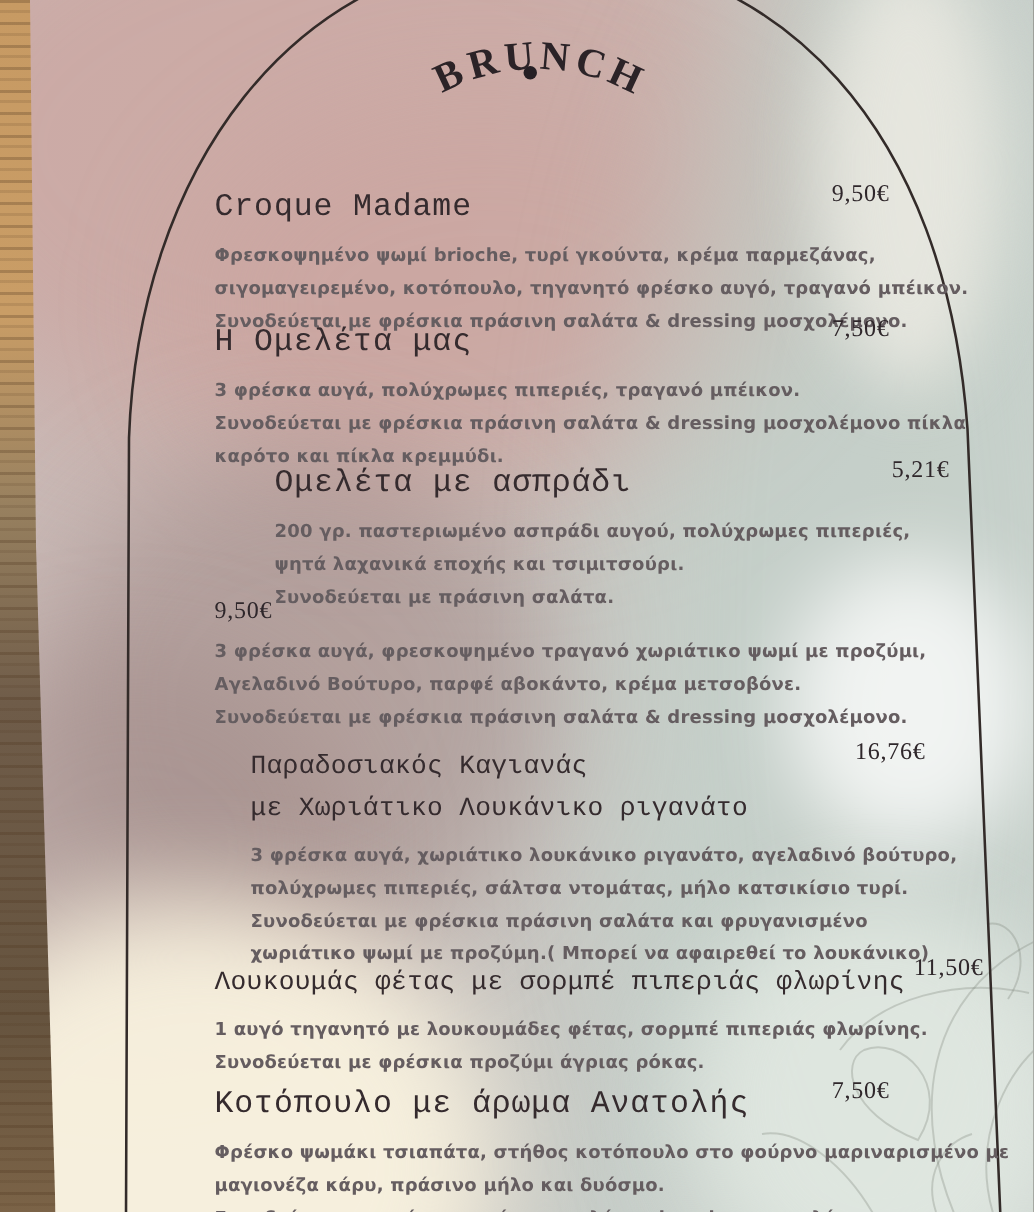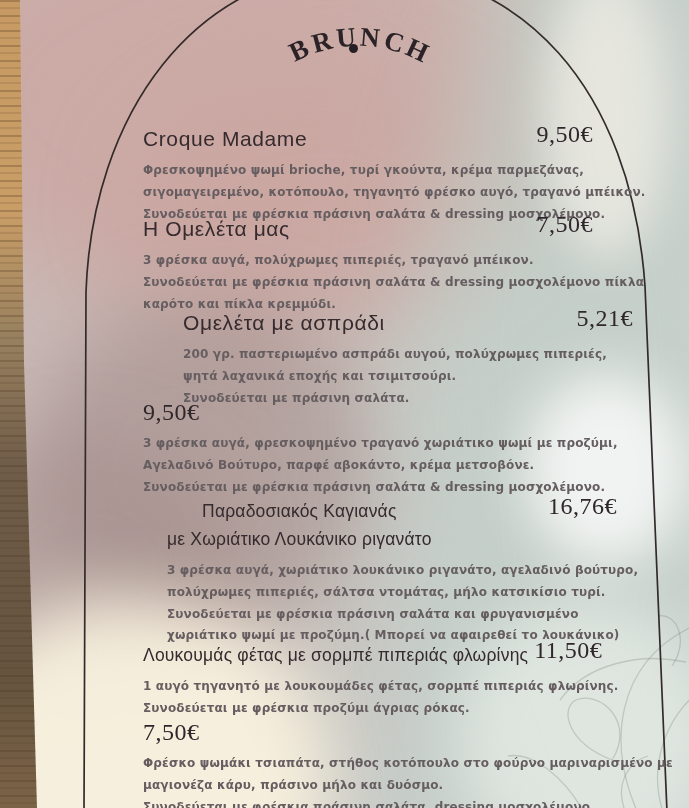--- a/index.html
+++ b/index.html
@@ -51,28 +51,28 @@
   .title-dot{
     position:absolute;left:349px;top:44px;width:9px;height:9px;border-radius:50%;
     background:#262025;z-index:4;
   }
 
   
   .items{position:absolute;left:143px;top:0;width:450px;height:808px;z-index:4}
   .menu-item{position:absolute;left:0;width:100%}
   .item-head{display:flex;justify-content:space-between;align-items:flex-start;gap:6px}
   .item-name{
-    font-family:Liberation Sans, sans-serif;
+    font-family:Liberation Mono, monospace;
     font-size:21px;line-height:28px;letter-spacing:.6px;
-    color:#352b2e;white-space:nowrap;text-align:center;
+    color:#352b2e;white-space:nowrap;
   }
   .menu-item.long .item-name{font-size:17.5px;letter-spacing:.2px}
   .item-price{
     font-family:"Liberation Serif","DejaVu Serif",serif;
-    font-size:24px;letter-spacing:.5px;color:#2f272b;
+    font-size:16px;letter-spacing:.5px;color:#2f272b;
     margin-top:-4px;white-space:nowrap;
   }
   .item-desc{margin-top:7px}
   .desc-line{
     font-size:12px;line-height:21.8px;letter-spacing:.15px;
     color:#655d60;white-space:nowrap;font-weight:bold;
   }
 </style>
 </head>
 <body>
@@ -187,20 +187,23 @@
           </div>
           <div class="item-price">11,50€</div>
         </div>
         <div class="item-desc">
           <div class="desc-line">1 αυγό τηγανητό με λουκουμάδες φέτας, σορμπέ πιπεριάς φλωρίνης.</div>
           <div class="desc-line">Συνοδεύεται με φρέσκια προζύμι άγριας ρόκας.</div>
         </div>
       </div>
       <div class="menu-item" style="top: 723px;">
         <div class="item-head">
+          <div class="item-name">
+            <div>Κοτόπουλο με άρωμα Ανατολής</div>
+          </div>
           <div class="item-price">7,50€</div>
         </div>
         <div class="item-desc">
           <div class="desc-line">Φρέσκο ψωμάκι τσιαπάτα, στήθος κοτόπουλο στο φούρνο μαριναρισμένο με</div>
           <div class="desc-line">μαγιονέζα κάρυ, πράσινο μήλο και δυόσμο.</div>
           <div class="desc-line">Συνοδεύεται με φρέσκια πράσινη σαλάτα, dressing μοσχολέμονο</div>
         </div>
       </div>
     </div>
 </div>

